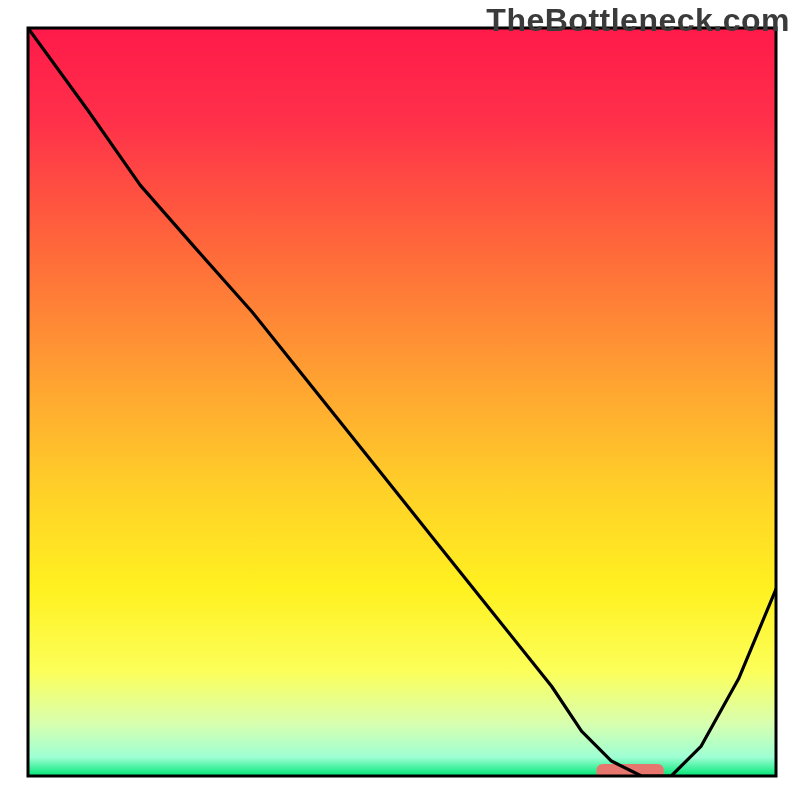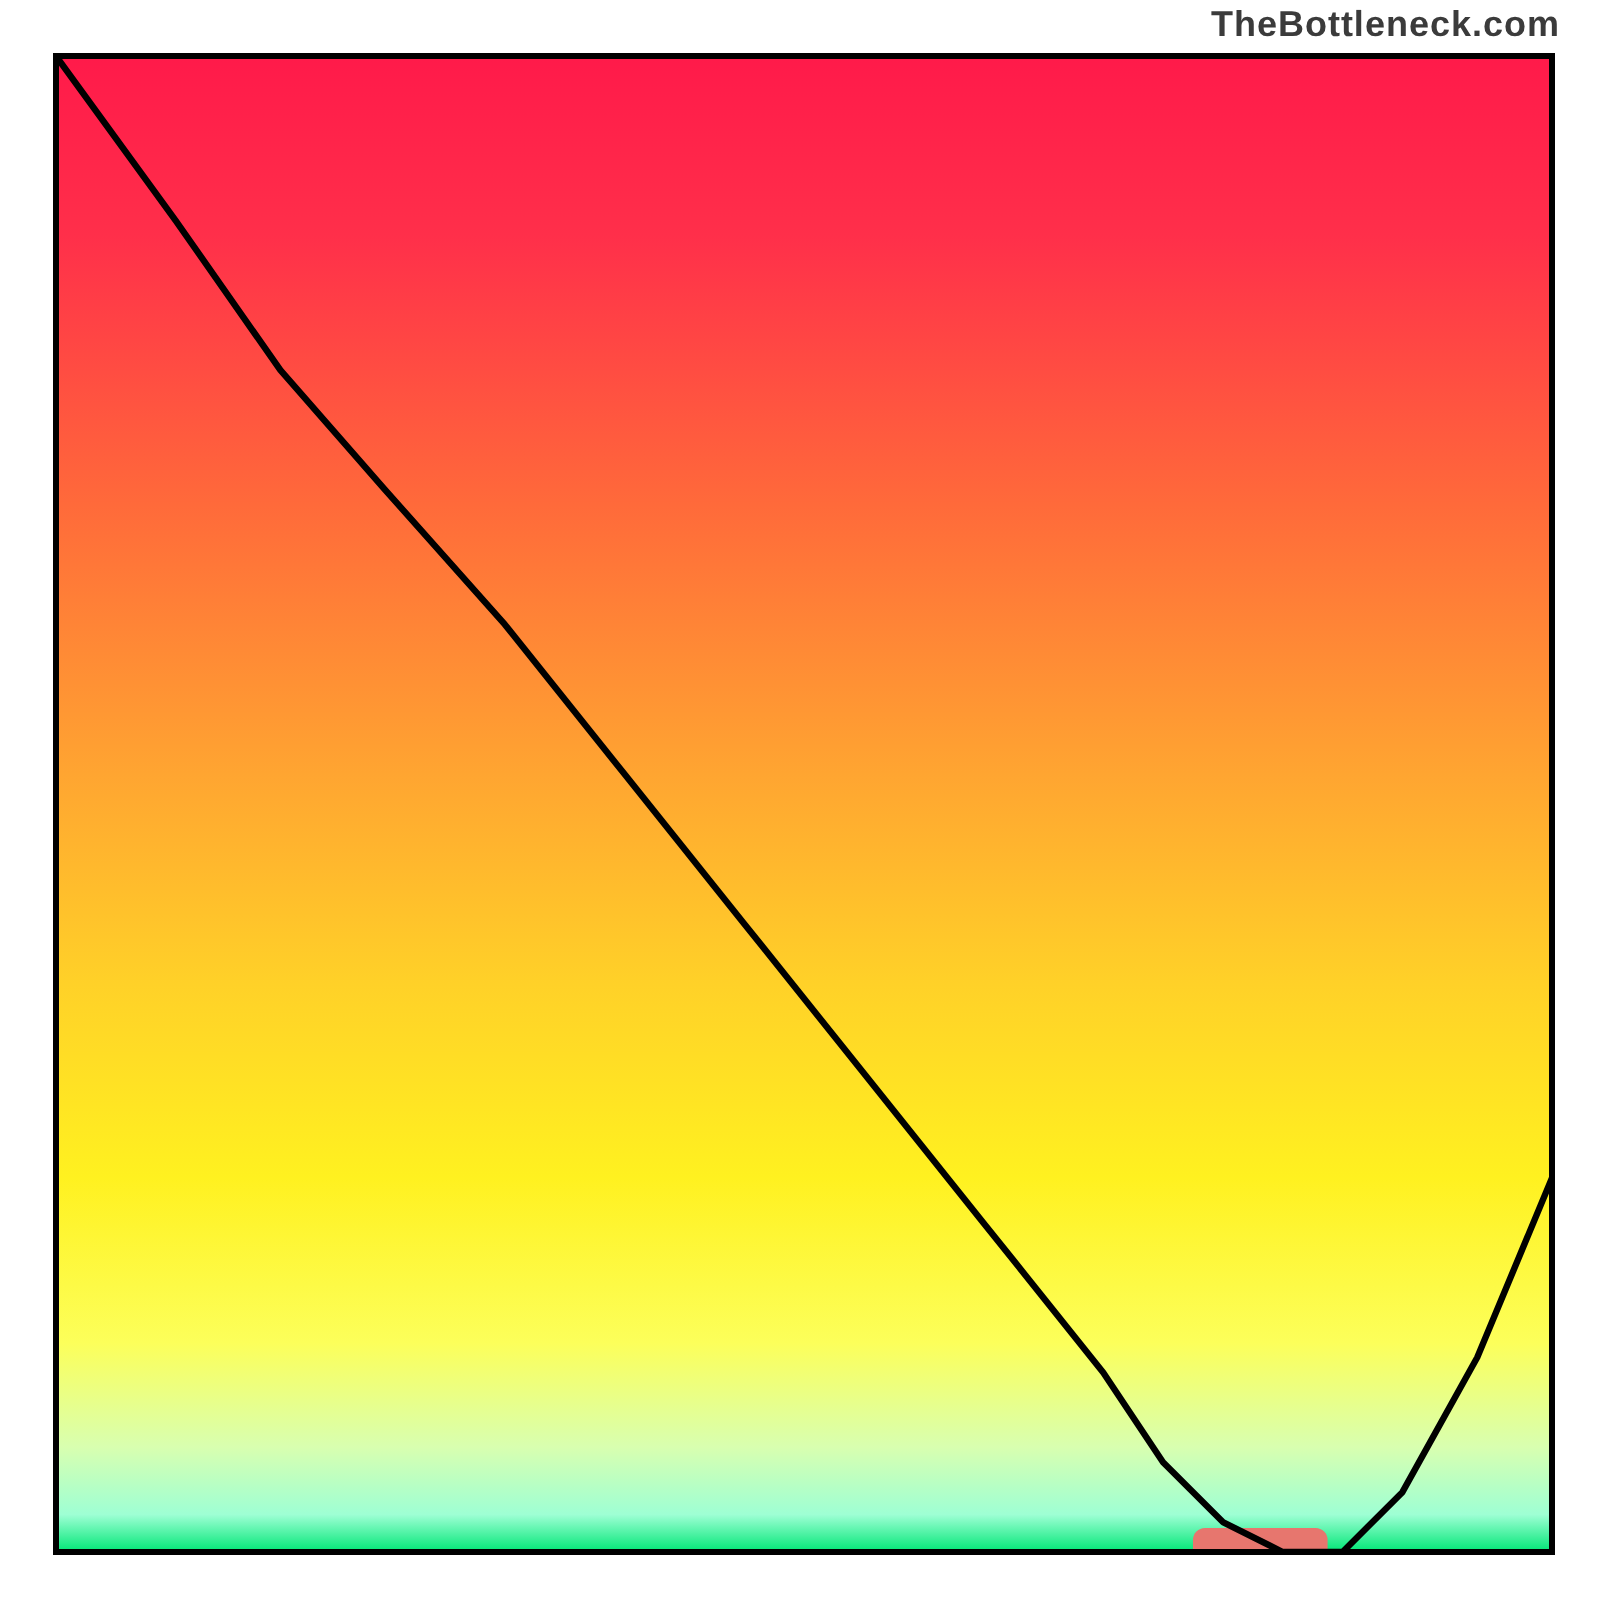--- a/index.html
+++ b/index.html
@@ -12,22 +12,22 @@
     font-family: Arial, Helvetica, sans-serif;
   }
   .chart-wrap {
     position: relative;
     width: 800px;
     height: 800px;
   }
   .watermark {
     position: absolute;
     top: 2px;
-    right: 20px;
-    font-size: 18px;
+    right: 10px;
+    font-size: 32px;
     font-weight: 600;
     color: #3b3b3b;
     letter-spacing: 0.5px;
     z-index: 5;
   }
   svg {
     display: block;
   }
 </style>
 </head>

